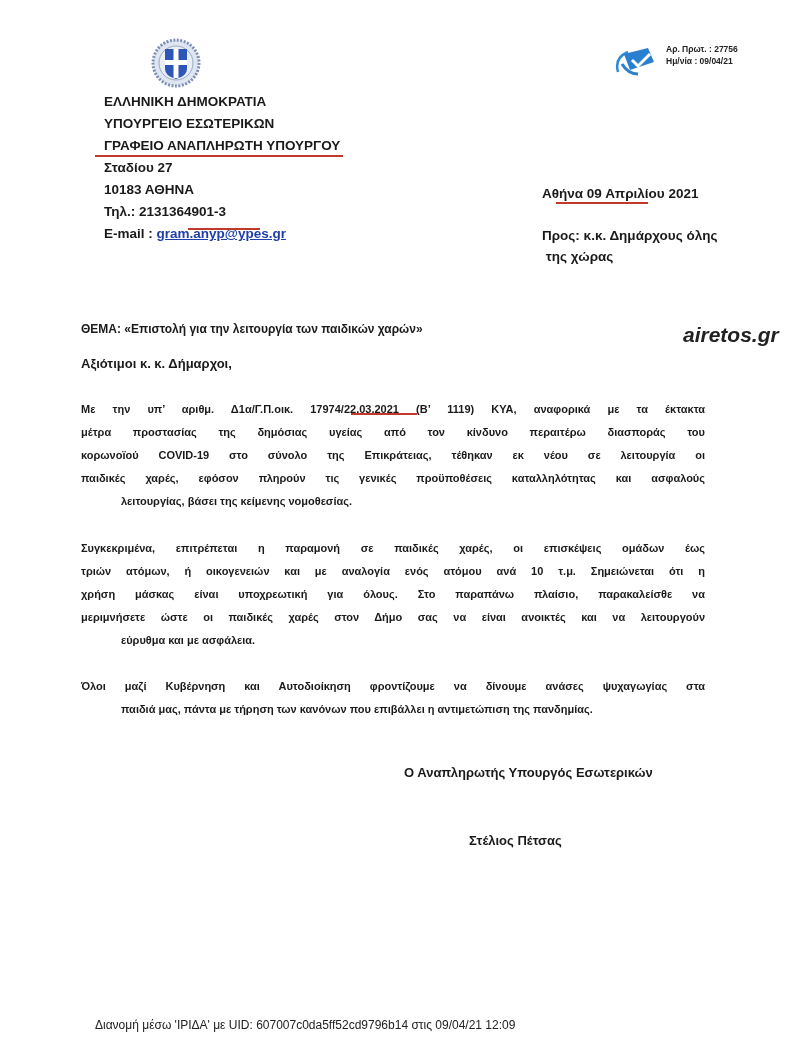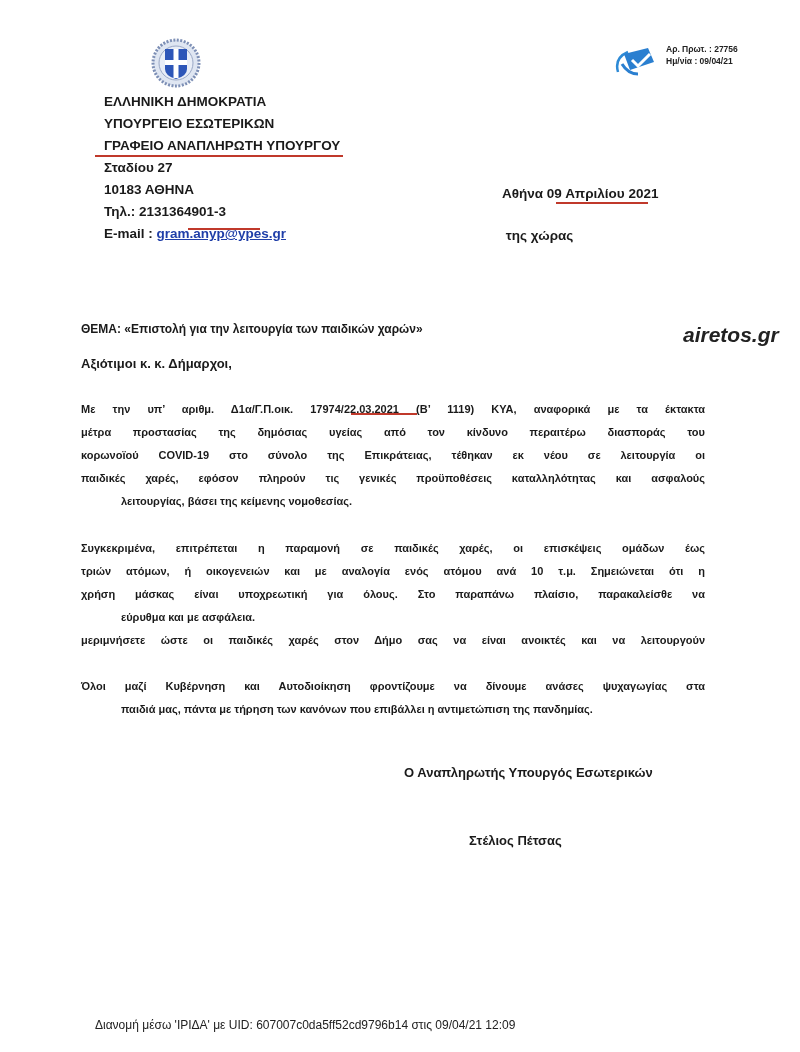--- a/index.html
+++ b/index.html
@@ -11,21 +11,21 @@
   .abs { position: absolute; }
   .hdr { font-size: 13.5px; font-weight: bold; line-height: 22px; }
   .emblem { left: 151px; top: 38px; width: 50px; height: 50px; }
   .iris-logo { left: 614px; top: 44px; width: 44px; height: 36px; }
   .iris-meta { left: 666px; top: 43px; font-size: 8.5px; font-weight: bold; color: #222; line-height: 12px; }
   .sender { left: 104px; top: 91px; }
   .sender div { height: 22px; white-space: nowrap; }
   .email-link { color: #1f3ea8; text-decoration: underline; }
   .red-line { position: absolute; height: 2px; background: #c0392b; }
   .right-block { left: 502px; top: 183px; }
-  .right-block div { height: 21px; white-space: nowrap; }
+  .right-block div { height: 21px; white-space: nowrap; margin-left: 40px; }
   .subject { left: 81px; top: 322px; font-size: 12px; font-weight: bold; }
   .watermark { left: 683px; top: 323px; font-family: Liberation Sans, sans-serif; font-style: italic; font-weight: bold; font-size: 21px; color: #222; }
   .greeting { left: 81px; top: 356px; font-size: 13px; font-weight: bold; text-align: center; }
   .para { left: 81px; width: 624px; font-size: 11px; font-weight: bold; line-height: 23px; text-align: justify; }
   .para .line { display: block; text-align: justify; text-align-last: justify; height: 23px; white-space: nowrap; }
   .para .line.last { text-align-last: left; margin-left: 40px; }
   .p1 { top: 398px; }
   .p2 { top: 537px; }
   .p3 { top: 675px; }
   .sig-title { left: 404px; top: 765px; font-size: 13px; font-weight: bold; }
@@ -71,41 +71,42 @@
 </div>
 
 <div class="red-line" style="left: 95px; top: 155px; width: 248px; background: rgb(192, 57, 43);"></div>
 <div class="red-line" style="left: 188px; top: 228px; width: 72px; background: rgb(192, 57, 43);"></div>
 <div class="red-line" style="left: 556px; top: 202px; width: 92px; background: rgb(192, 57, 43);"></div>
 <div class="red-line" style="left: 351px; top: 413px; width: 66px; background: rgb(192, 57, 43);"></div>
 
 <div class="abs right-block hdr">
   <div><span>Αθήνα  </span><span>09 Απριλίου 2021</span></div>
   <div style="height:21px;"></div>
+  <div>Προς:  κ.κ. Δημάρχους όλης</div>
   <div style="white-space:pre;"> της χώρας</div>
 </div>
 
 <div class="abs subject">ΘΕΜΑ: «Επιστολή για την λειτουργία των παιδικών χαρών»</div>
 <div class="abs watermark">airetos.gr</div>
 <div class="abs greeting">Αξιότιμοι κ. κ. Δήμαρχοι,</div>
 
 <div class="abs para p1">
   <span class="line">Με την υπ’ αριθμ. Δ1α/Γ.Π.οικ. 17974/22.03.2021 (Β’ 1119) ΚΥΑ, αναφορικά με τα έκτακτα</span>
   <span class="line">μέτρα προστασίας της δημόσιας υγείας από τον κίνδυνο περαιτέρω διασποράς του</span>
   <span class="line">κορωνοϊού COVID-19 στο σύνολο της Επικράτειας, τέθηκαν εκ νέου σε λειτουργία οι</span>
   <span class="line">παιδικές χαρές, εφόσον πληρούν τις γενικές προϋποθέσεις καταλληλότητας και ασφαλούς</span>
   <span class="line last">λειτουργίας, βάσει της κείμενης νομοθεσίας.</span>
 </div>
 
 <div class="abs para p2">
   <span class="line">Συγκεκριμένα, επιτρέπεται η παραμονή σε παιδικές χαρές, οι επισκέψεις ομάδων έως</span>
   <span class="line">τριών ατόμων, ή οικογενειών και με αναλογία ενός ατόμου ανά 10 τ.μ. Σημειώνεται ότι η</span>
   <span class="line">χρήση μάσκας είναι υποχρεωτική για όλους. Στο παραπάνω πλαίσιο, παρακαλείσθε να</span>
+  <span class="line">μεριμνήσετε ώστε οι παιδικές χαρές στον Δήμο σας να είναι ανοικτές και να λειτουργούν</span>
   <span class="line last">εύρυθμα και με ασφάλεια.</span>
-  <span class="line">μεριμνήσετε ώστε οι παιδικές χαρές στον Δήμο σας να είναι ανοικτές και να λειτουργούν</span>
 </div>
 
 <div class="abs para p3">
   <span class="line">Όλοι μαζί Κυβέρνηση και  Αυτοδιοίκηση φροντίζουμε να δίνουμε  ανάσες ψυχαγωγίας στα</span>
   <span class="line last">παιδιά μας, πάντα με τήρηση των κανόνων που επιβάλλει η αντιμετώπιση της πανδημίας.</span>
 </div>
 
 <div class="abs sig-title">Ο Αναπληρωτής Υπουργός Εσωτερικών</div>
 <div class="abs sig-name">Στέλιος Πέτσας</div>
 

